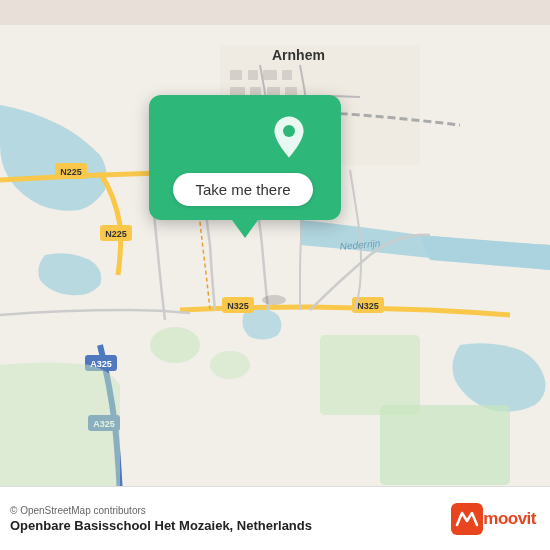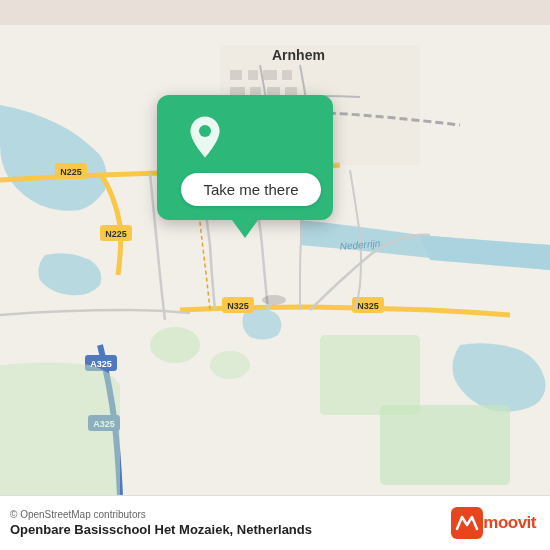--- a/index.html
+++ b/index.html
@@ -34,24 +34,24 @@
       left: 130px;
       width: 230px;
       display: flex;
       flex-direction: column;
       align-items: center;
     }
 
     #popup-bubble {
       background: #2db87a;
       border-radius: 12px;
-      padding: 18px 12px 14px 24px;
+      padding: 18px 28px 14px 24px;
       display: flex;
       flex-direction: column;
-      align-items: flex-start;
+      align-items: flex-end;
       box-shadow: 0 4px 16px rgba(0,0,0,0.25);
       position: relative;
     }
 
     #popup-bubble::after {
       content: '';
       position: absolute;
       bottom: -18px;
       left: 50%;
       transform: translateX(-50%);
@@ -80,21 +80,21 @@
       box-shadow: 0 1px 4px rgba(0,0,0,0.15);
     }
 
     
     #bottom-bar {
       position: absolute;
       bottom: 0;
       left: 0;
       width: 100%;
       background: white;
-      height: 55px;
+      height: 64px;
       display: flex;
       align-items: center;
       justify-content: space-between;
       padding: 0 14px 0 10px;
       border-top: 1px solid #ddd;
     }
 
     #bottom-left {
       display: flex;
       flex-direction: column;

